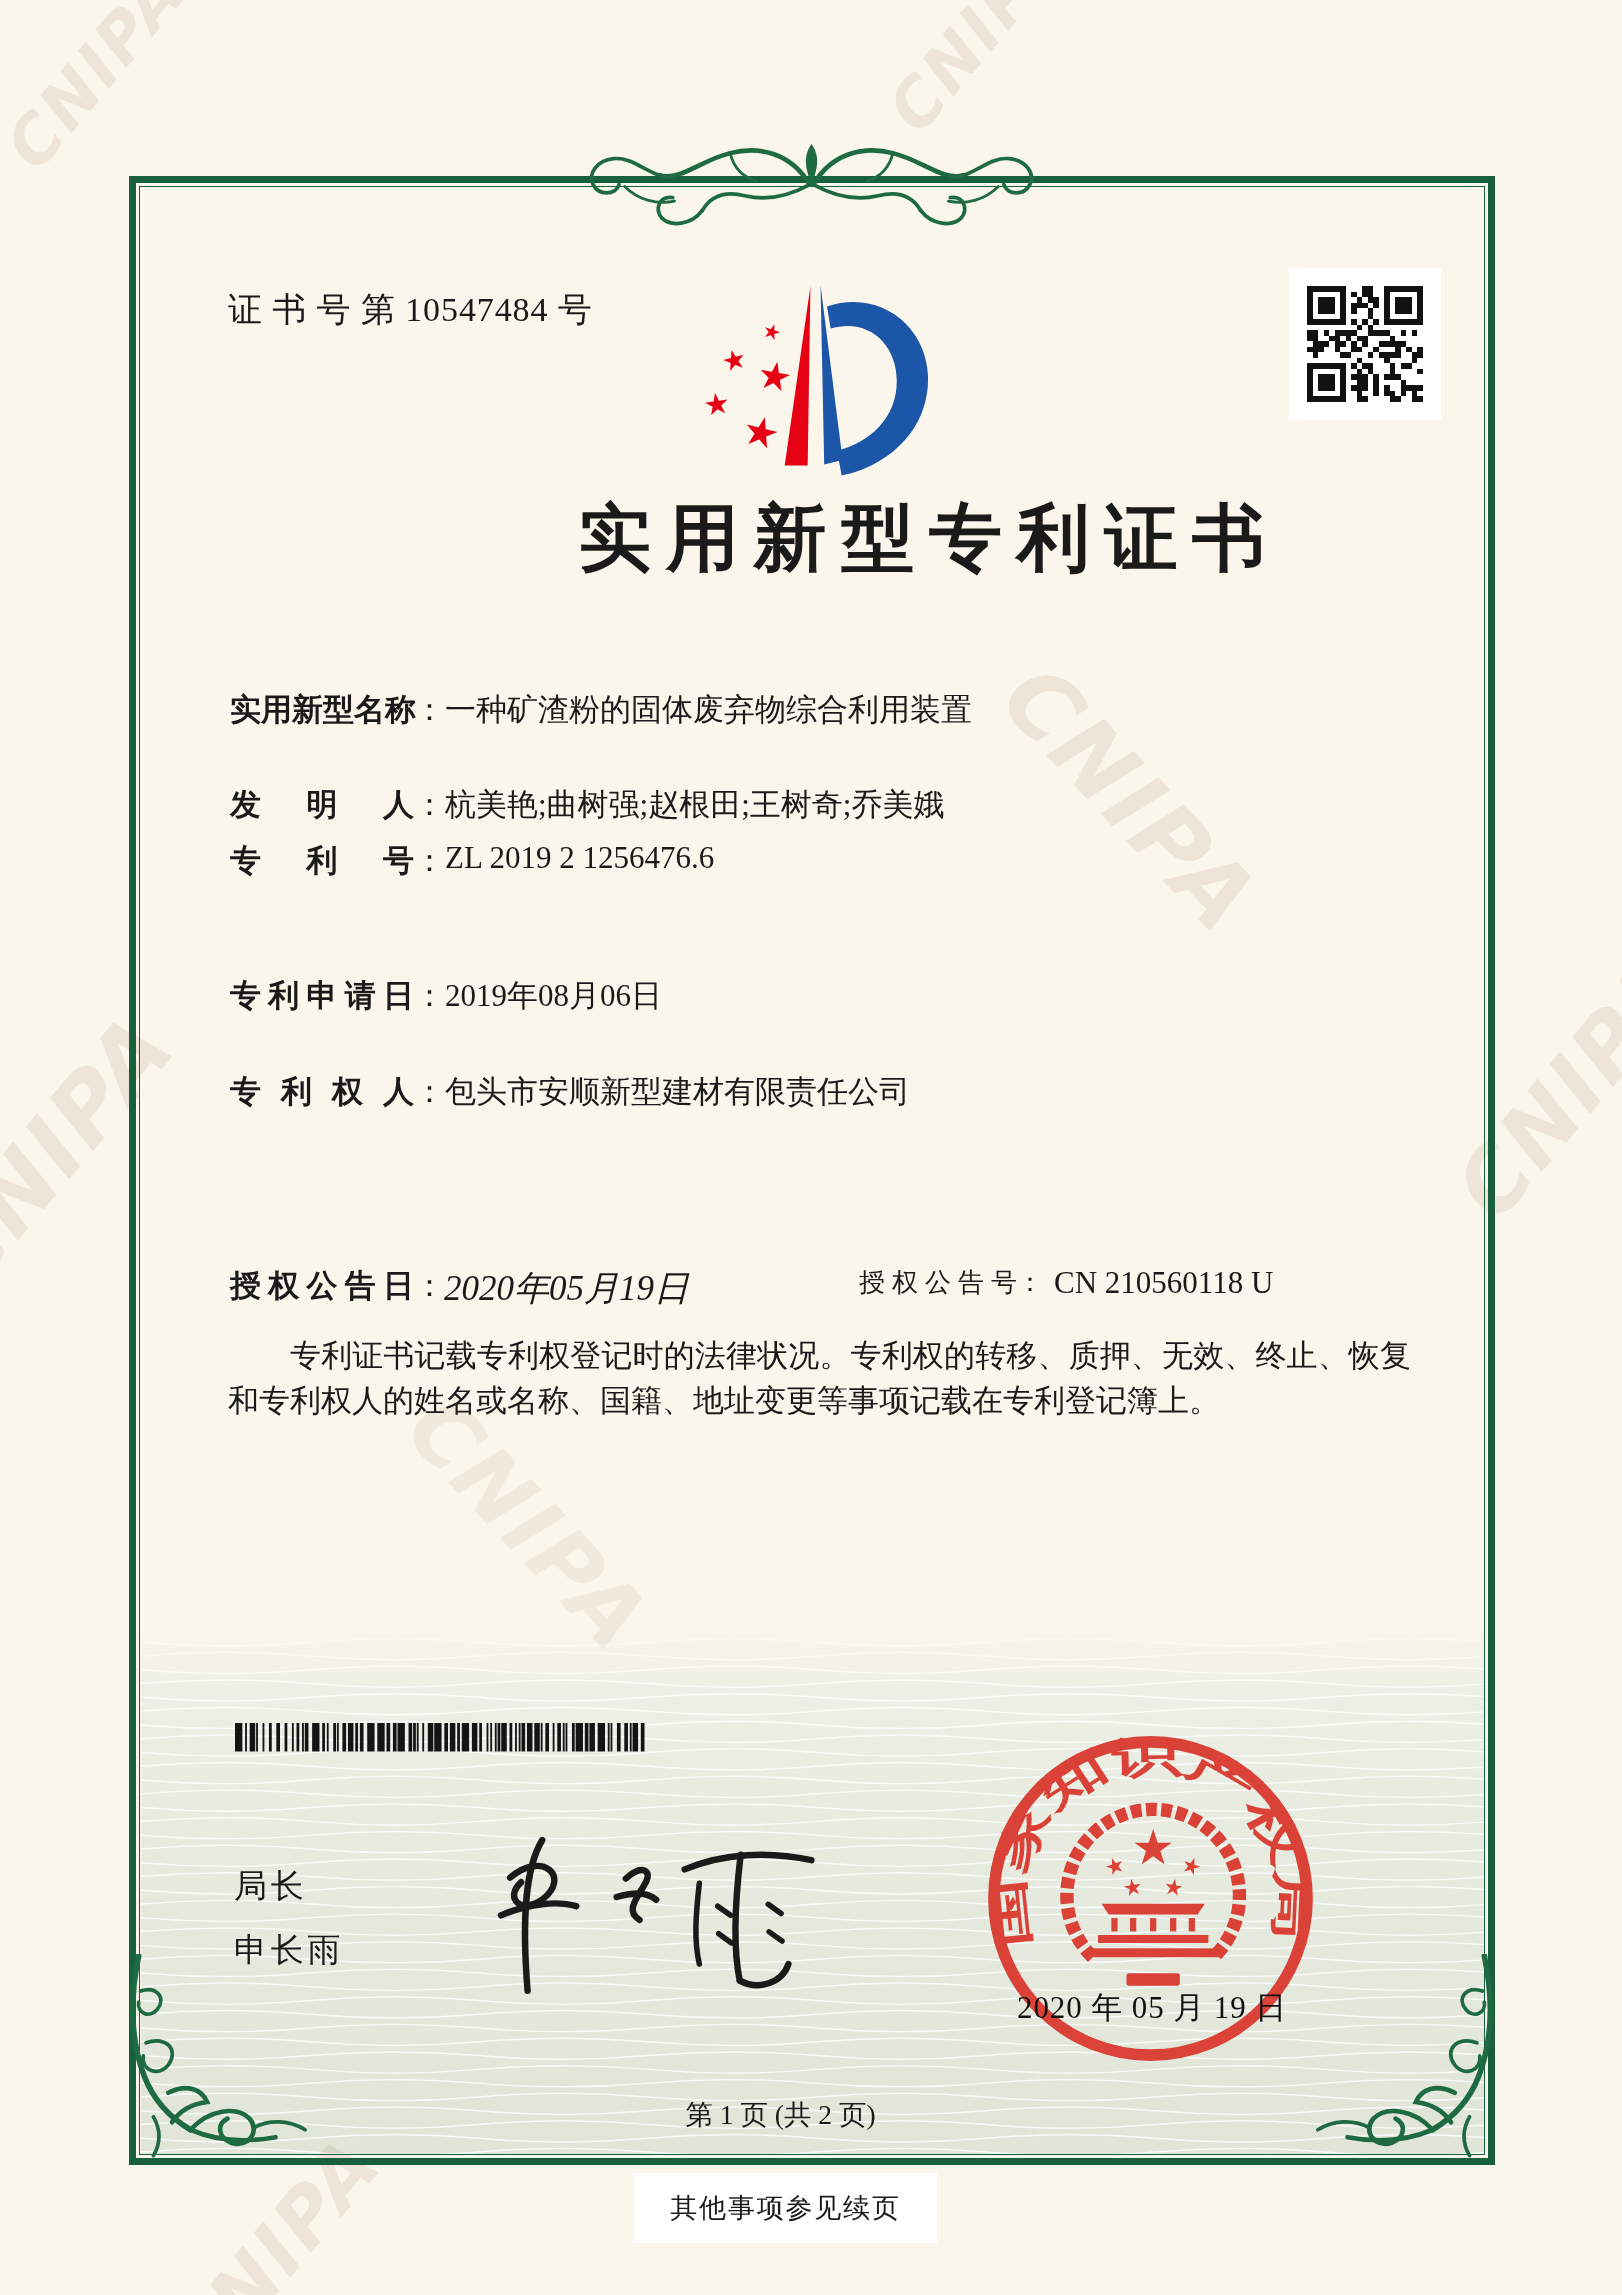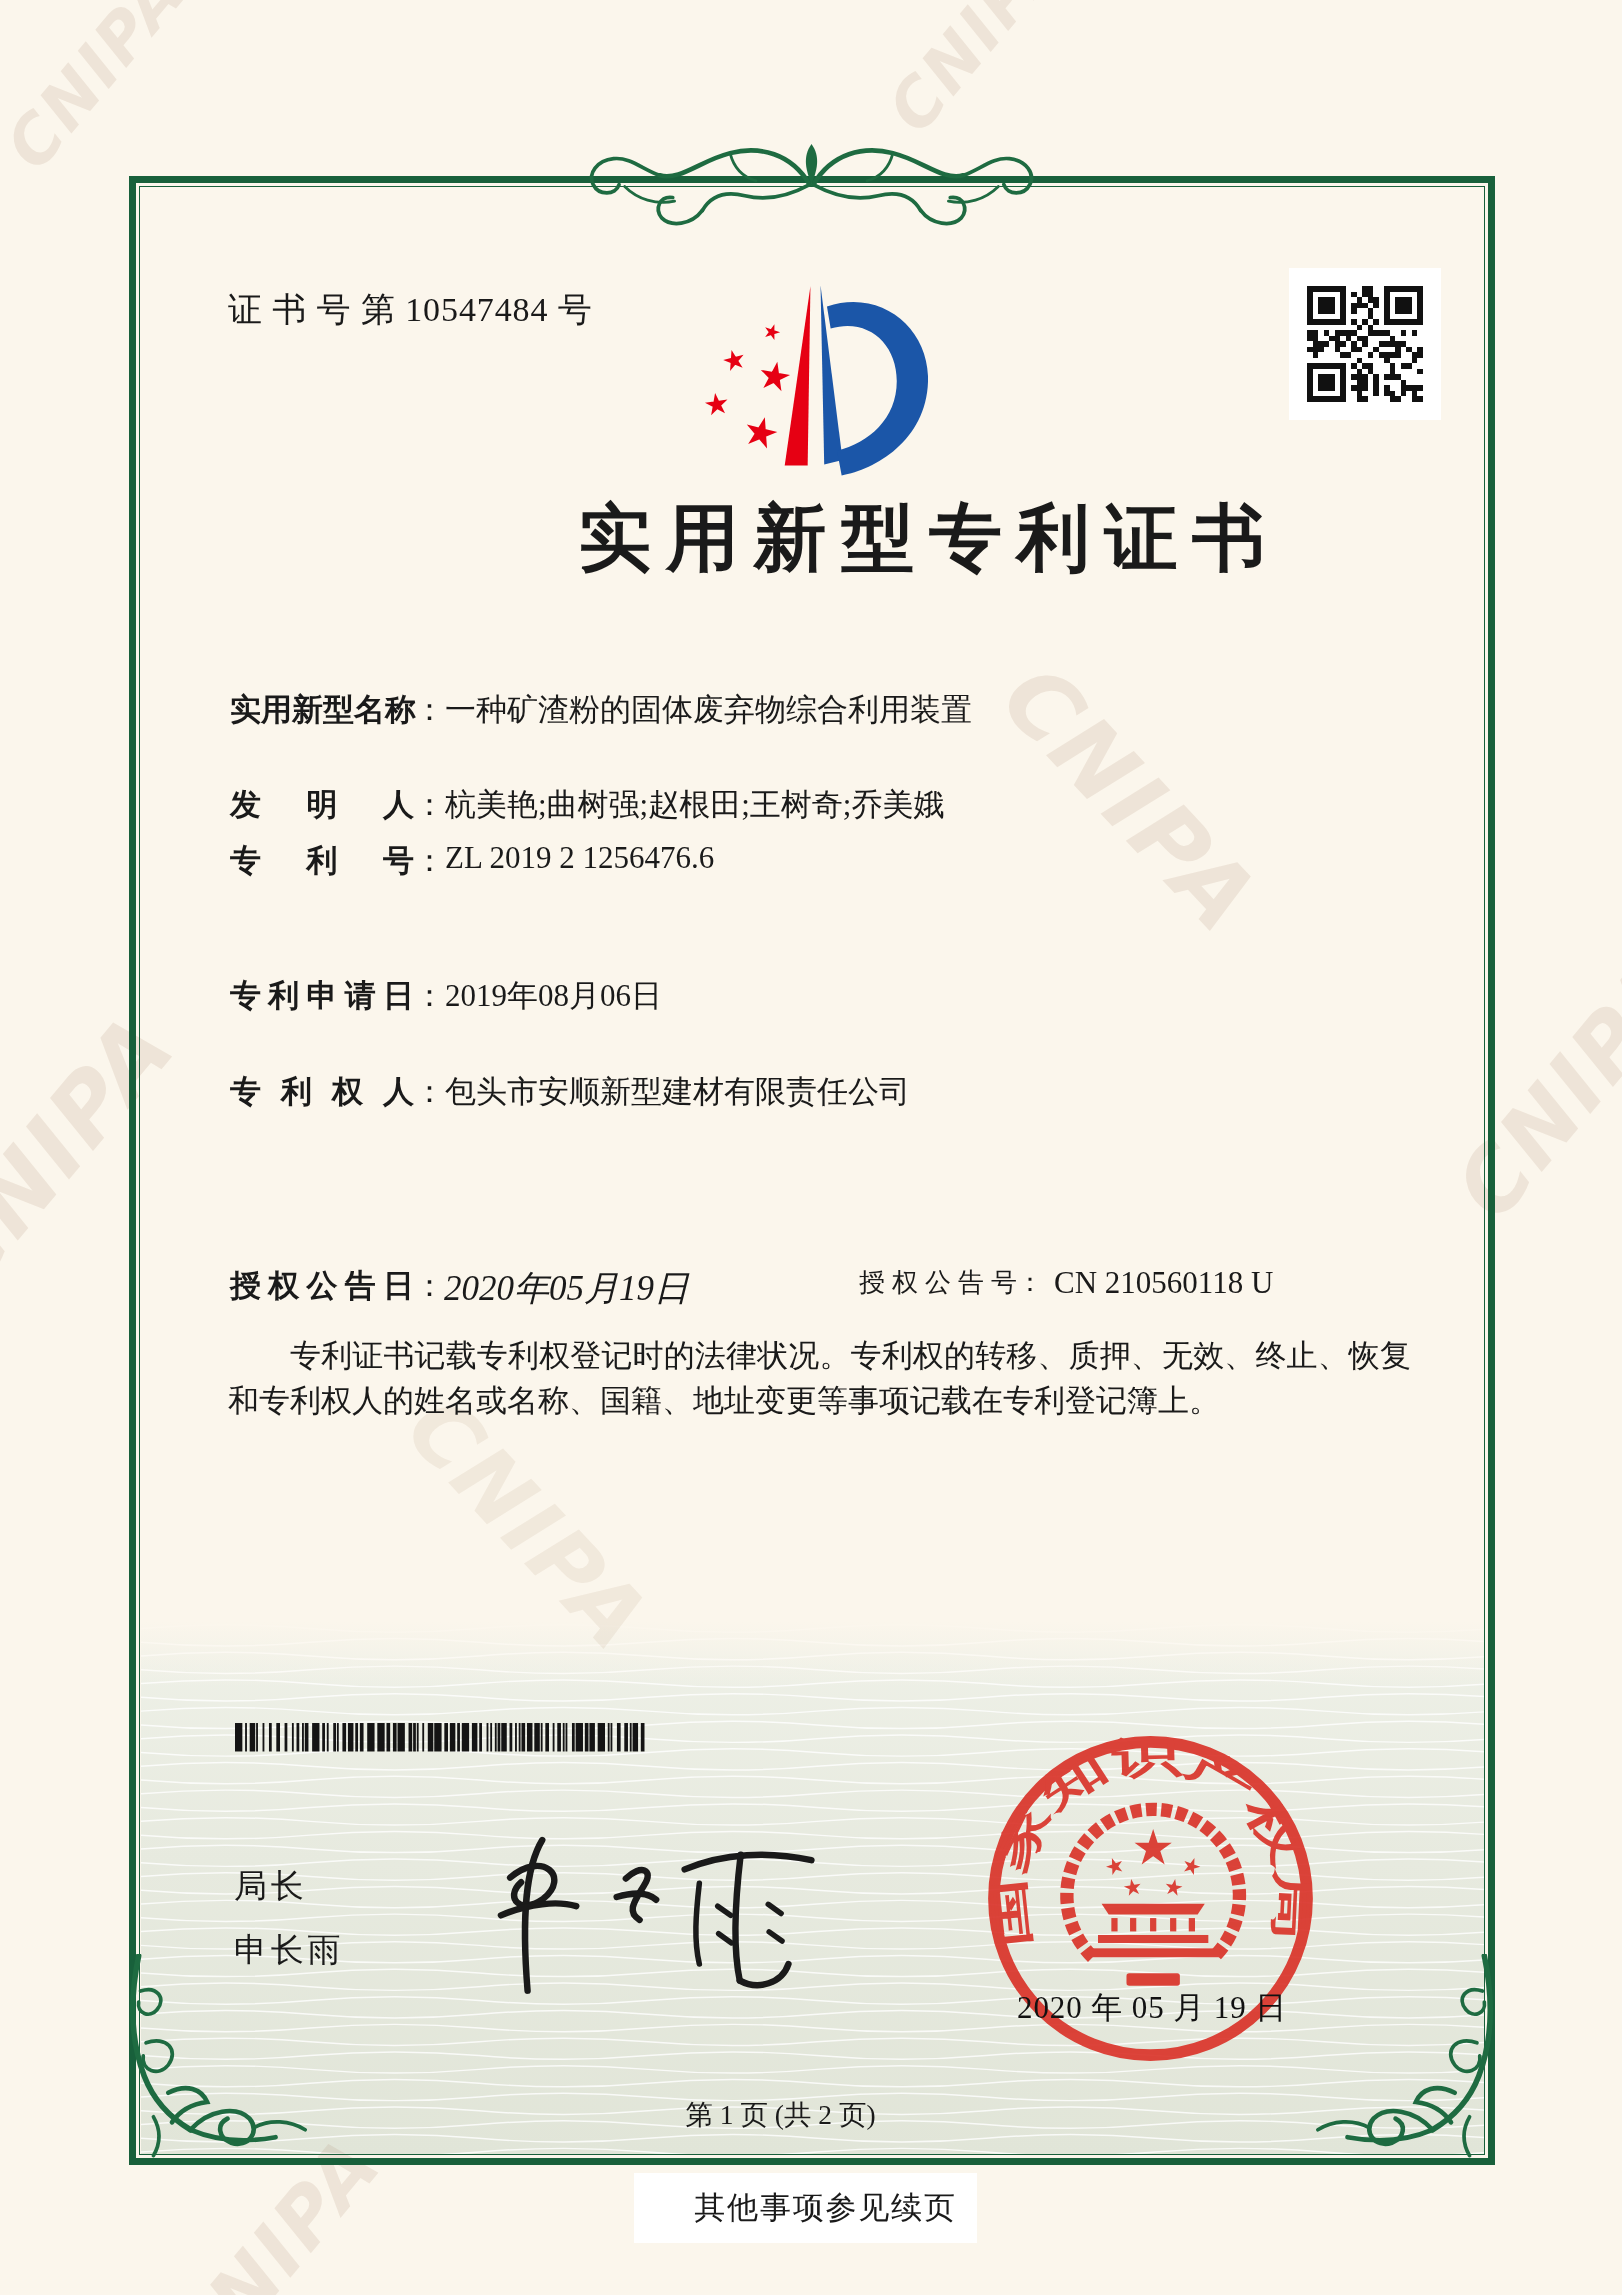--- a/index.html
+++ b/index.html
@@ -64,21 +64,21 @@
   .barcode{position:absolute;left:235px;top:1723px;width:415px;height:28.5px;}
   .director-title{position:absolute;left:234px;top:1864px;font-size:33px;letter-spacing:3.7px;}
   .director-name{position:absolute;left:234px;top:1928px;font-size:33px;letter-spacing:3.7px;}
   .signature{position:absolute;left:455px;top:1827px;width:395px;height:173px;}
 
   .seal{position:absolute;left:977px;top:1725px;width:347px;height:347px;z-index:6;}
   .seal-date{position:absolute;left:1017px;top:1987px;font-size:31px;letter-spacing:0.9px;z-index:7;color:#111;}
 
   .page-num{position:absolute;left:0;top:2097px;width:1561px;text-align:center;font-size:27.5px;z-index:6;}
   .note-box{position:absolute;left:634px;top:2173px;width:303px;height:70px;background:#ffffff;
-        display:flex;align-items:center;justify-content:center;font-size:31px;z-index:6;letter-spacing:1.8px;padding-left:40px;}
+        display:flex;align-items:center;justify-content:center;font-size:27px;z-index:6;letter-spacing:1.8px;}
 </style>
 </head>
 <body>
 
 <div class="page">
 
   <div class="wm wm1">CNIPA</div>
   <div class="wm wm2">CNIPA</div>
   <div class="wm wm3">CNIPA</div>
   <div class="wm wm4">CNIPA</div>

